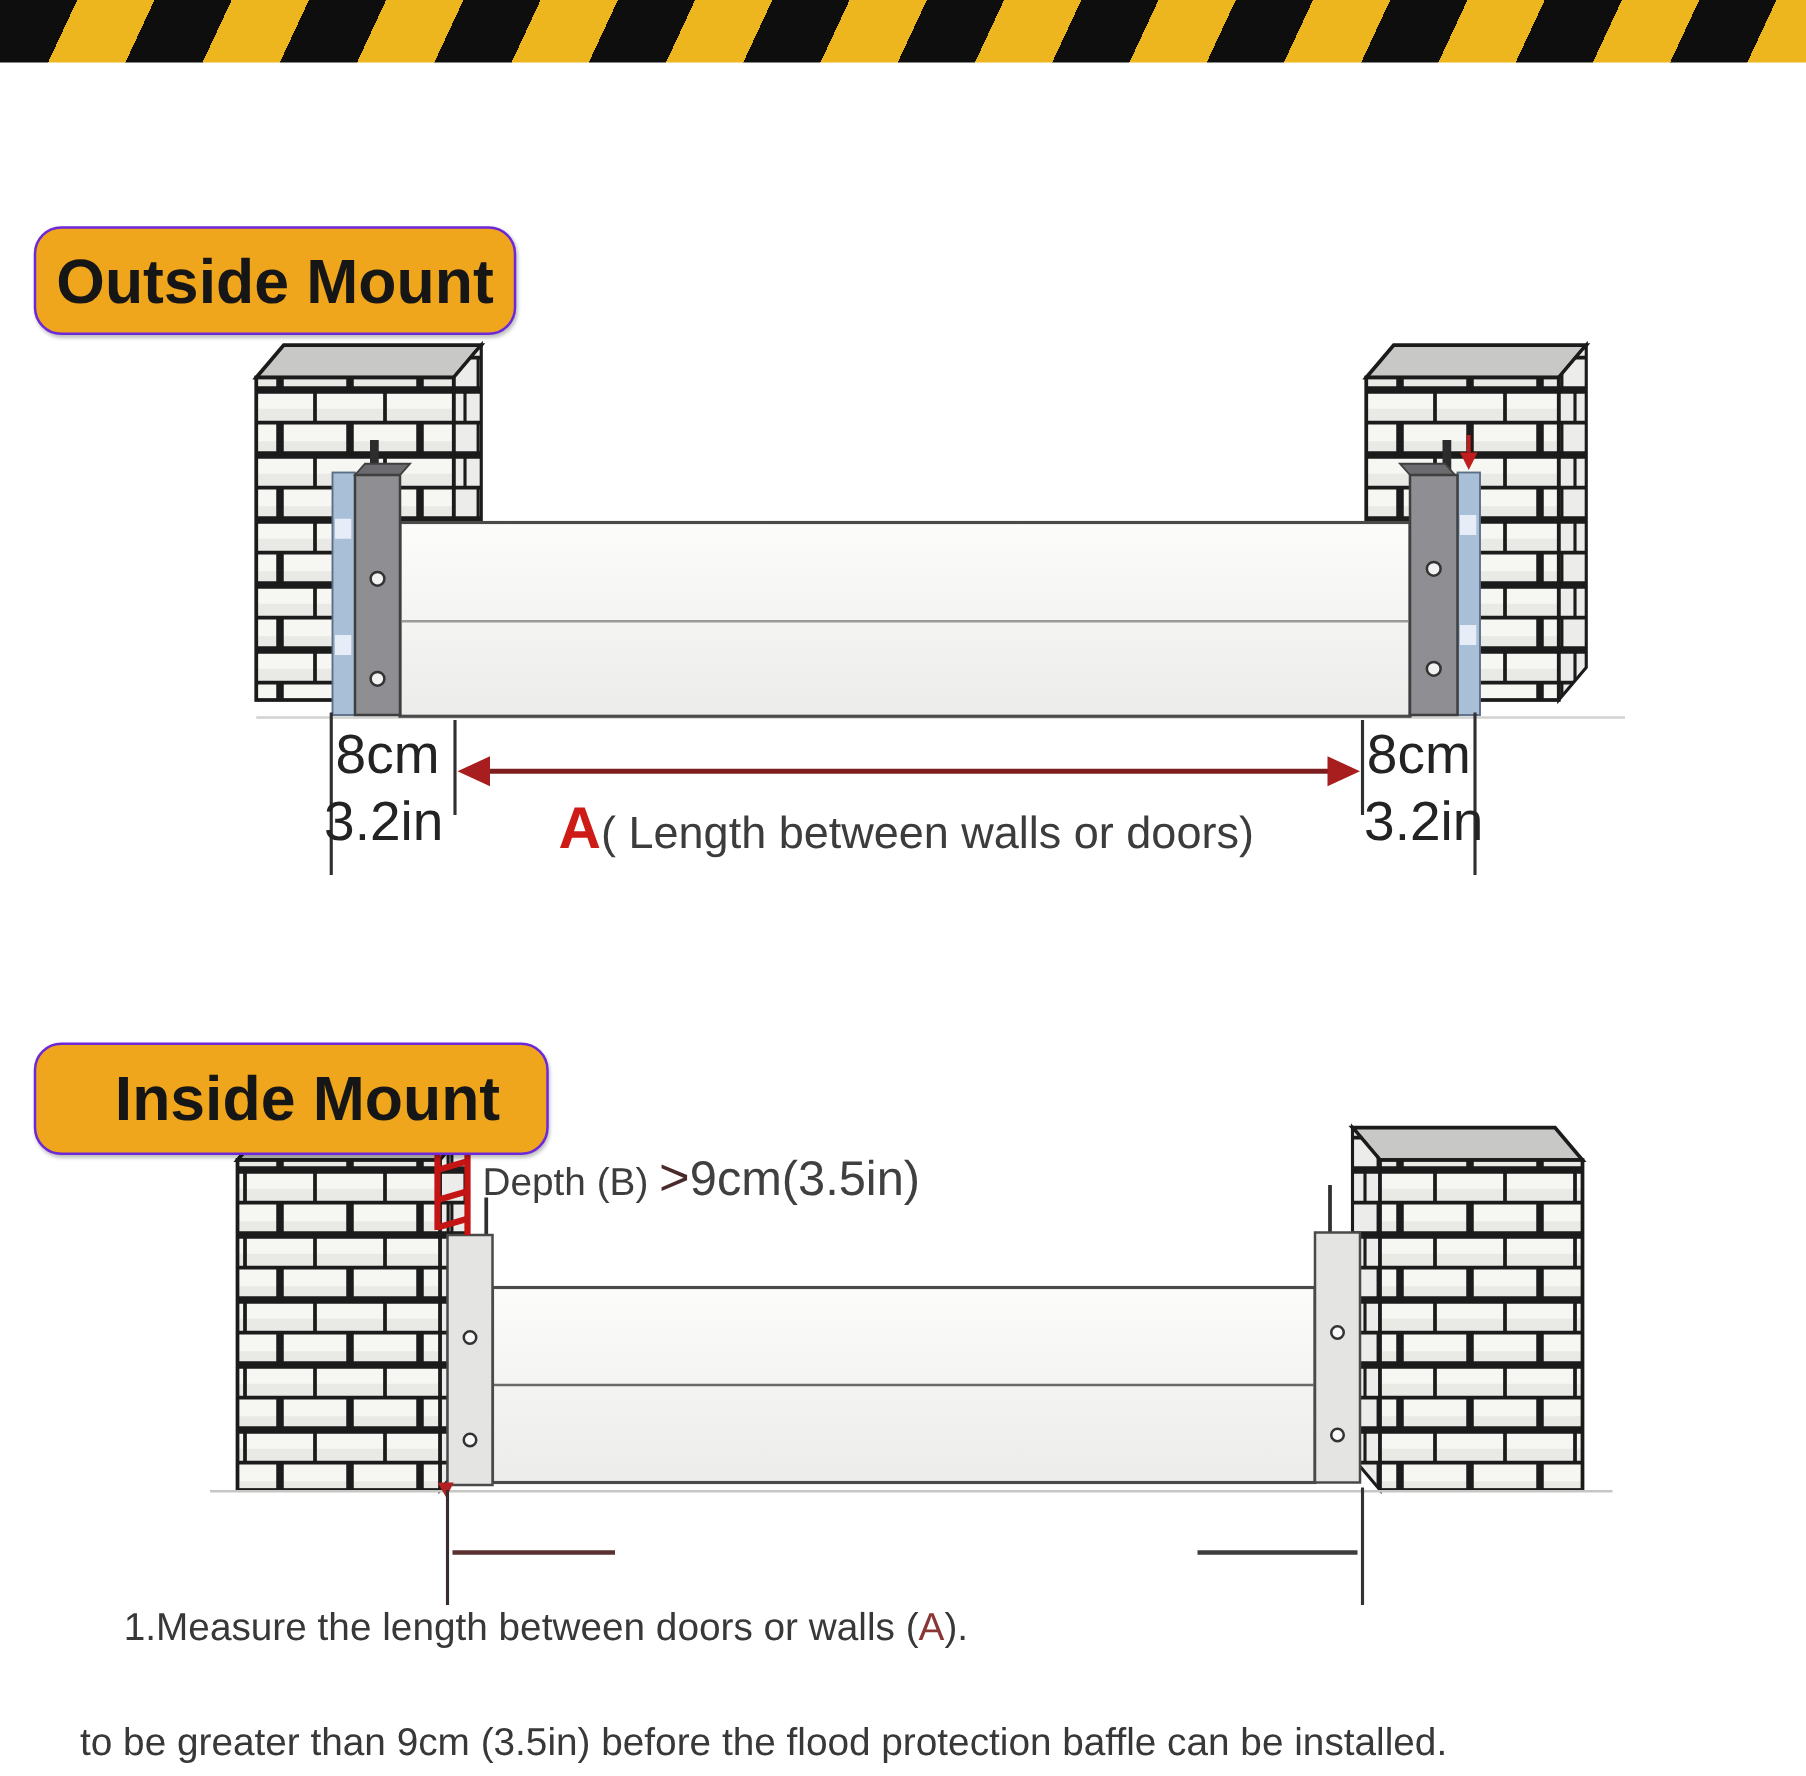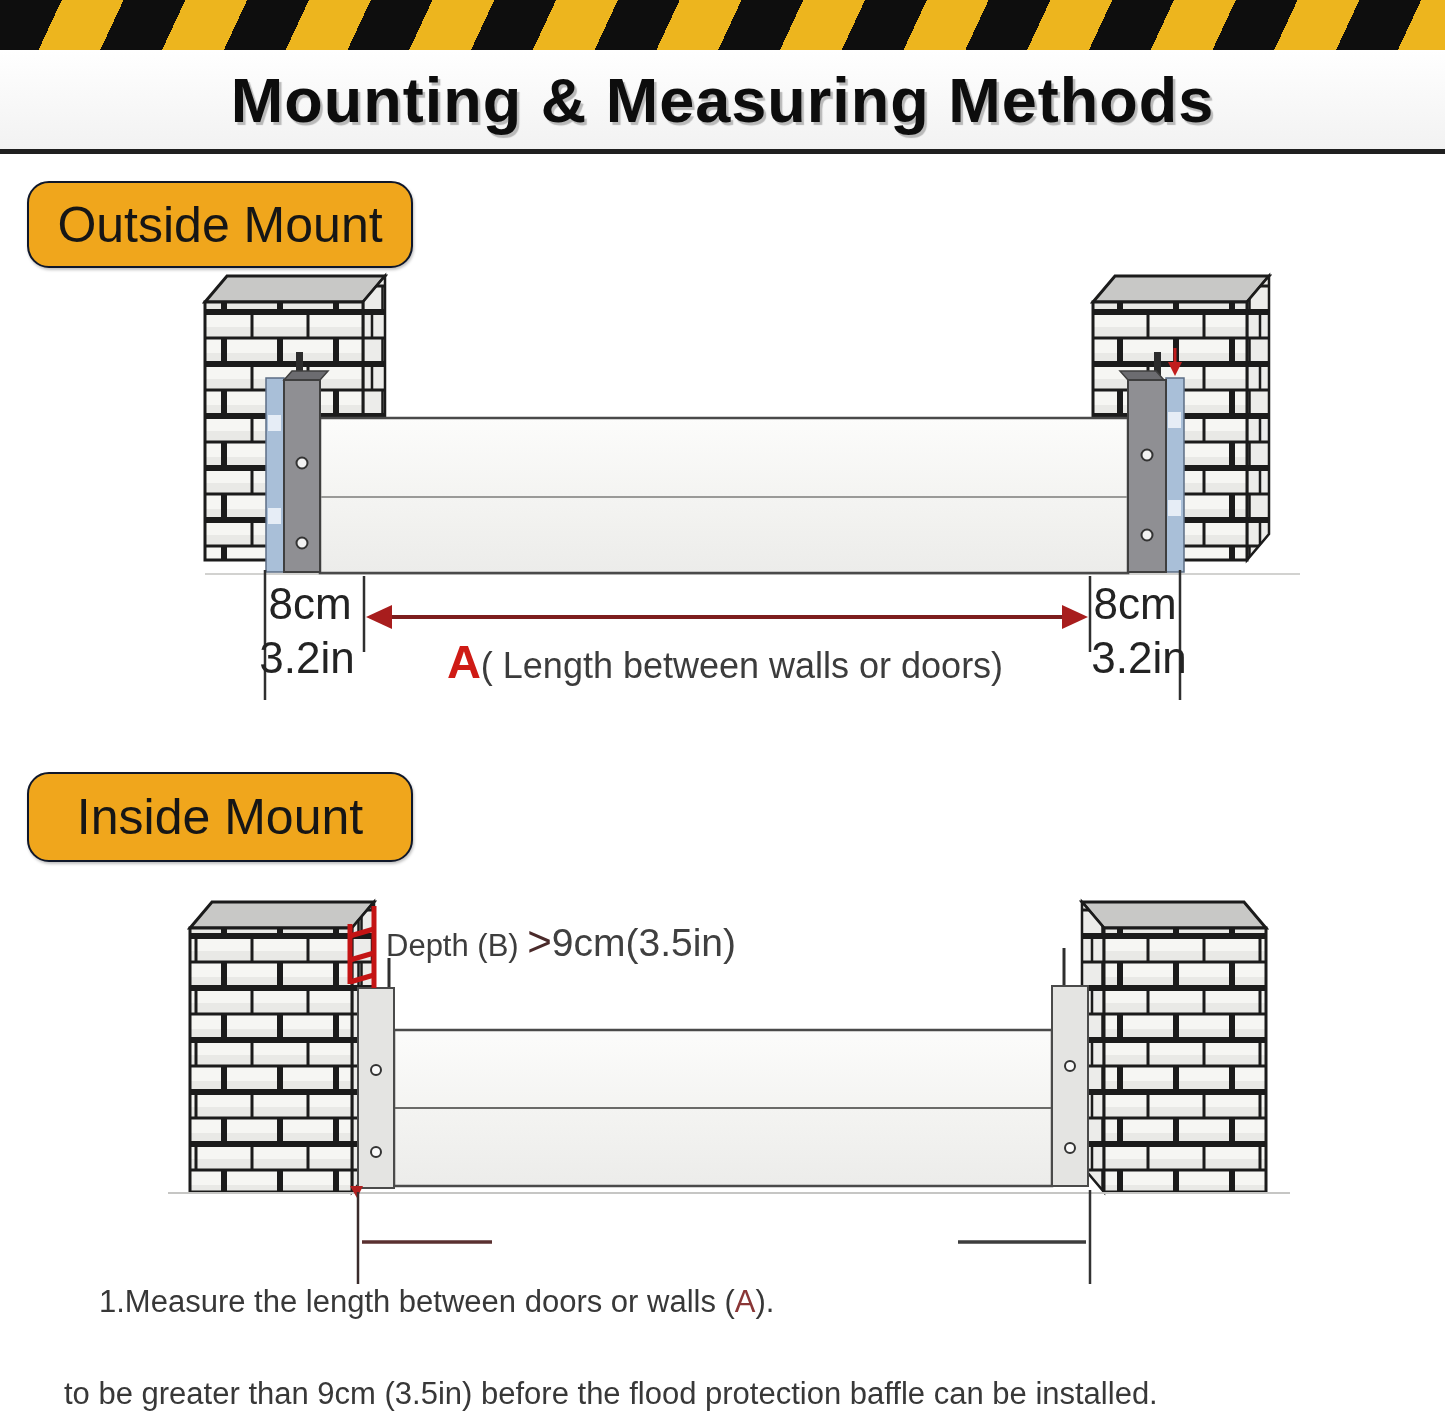--- a/index.html
+++ b/index.html
@@ -18,23 +18,23 @@
     background:linear-gradient(#ffffff,#f2f2f2);
     border-bottom:5px solid #1f1f1f;
     display:flex;align-items:center;justify-content:center;
   }
   .page-title{
     font-size:63px;font-weight:700;color:#0d0d0d;letter-spacing:1px;
     text-shadow:2.5px 2.5px 1px #b9b9b9;
   }
   
   .badge{
-    background:#f0a61c;border:2px solid #0f172a;border-radius:22px;
+    background:#f0a61c;border:2px solid #6d28d9;border-radius:22px;
     display:flex;align-items:center;justify-content:center;
-    font-size:50px;color:#161616;box-shadow:1px 2px 3px rgba(0,0,0,0.25);
+    font-size:50px;color:#161616;box-shadow:1px 2px 3px rgba(0,0,0,0.25);font-weight:bold;
   }
   
   .dim{font-size:44px;color:#232323;text-align:center;line-height:1.0;}
   .span-label{font-size:36px;color:#3c3c3c;text-align:center;white-space:nowrap;}
   .span-label .letterA{font-size:47px;font-weight:700;color:#cf1b15;}
   .step{font-size:31px;color:#383838;white-space:nowrap;}
   .step .redA{color:#8a3636;}
   .step .maroon{color:#5e1f1f;}
   .depth-line{white-space:nowrap;}
   .depth-line .lbl{font-size:31px;color:#3d3d3d;}
@@ -43,23 +43,20 @@
   .ilen{font-size:41px;color:#2e2e2e;text-align:center;white-space:nowrap;}
   .ilen .letterA{color:#7c2727;}
   svg{display:block;}
 </style>
 </head>
 <body>
 
 <div class="page">
 
   <div class="abs hazard"></div>
-  <div class="abs title-band">
-    <div class="page-title">Mounting &amp; Measuring Methods</div>
-  </div>
 
   <svg class="abs" style="left:0;top:0;" width="1445" height="1421" viewBox="0 0 1445 1421">
     <defs>
       <pattern id="brick" width="56" height="52" patternUnits="userSpaceOnUse">
         <rect width="56" height="52" fill="#f6f6f3"></rect>
         <rect x="0" y="15" width="56" height="10" fill="#e9e9e6"></rect>
         <rect x="0" y="41" width="56" height="10" fill="#e9e9e6"></rect>
         <path d="M0 1.5H56 M0 26H56 M0 50.5H56" stroke="#1b1b1b" stroke-width="3" fill="none"></path>
         <path d="M28 0V26 M1.5 26V52 M54.5 26V52" stroke="#1b1b1b" stroke-width="3" fill="none"></path>
       </pattern>
@@ -192,21 +189,21 @@
   <div class="abs dim" style="left:252px;top:582px;width:116px;">8cm</div>
   <div class="abs dim" style="left:246px;top:636px;width:122px;">3.2in</div>
   <div class="abs dim" style="left:1084px;top:582px;width:102px;">8cm</div>
   <div class="abs dim" style="left:1084px;top:636px;width:110px;">3.2in</div>
 
   <div class="abs span-label" style="left:380px;top:634px;width:690px;">
     <span class="letterA">A</span><span>( Length between walls or doors)</span>
   </div>
 
 
-  <div class="abs badge" style="left:27px;top:772px;width:382px;height:86px;">
+  <div class="abs badge" style="left:27px;top:834px;width:382px;height:86px;padding-left:26px;">
     <span>Inside Mount</span>
   </div>
 
   <div class="abs depth-line" style="left:386px;top:918px;">
     <span class="lbl">Depth (B) </span><span class="gt">&gt;</span><span class="val">9cm(3.5in)</span>
   </div>
 
 
   <div class="abs step" style="left:99px;top:1284px;">
     <span>1.Measure the length between doors or walls (</span><span class="redA">A</span><span>).</span>

